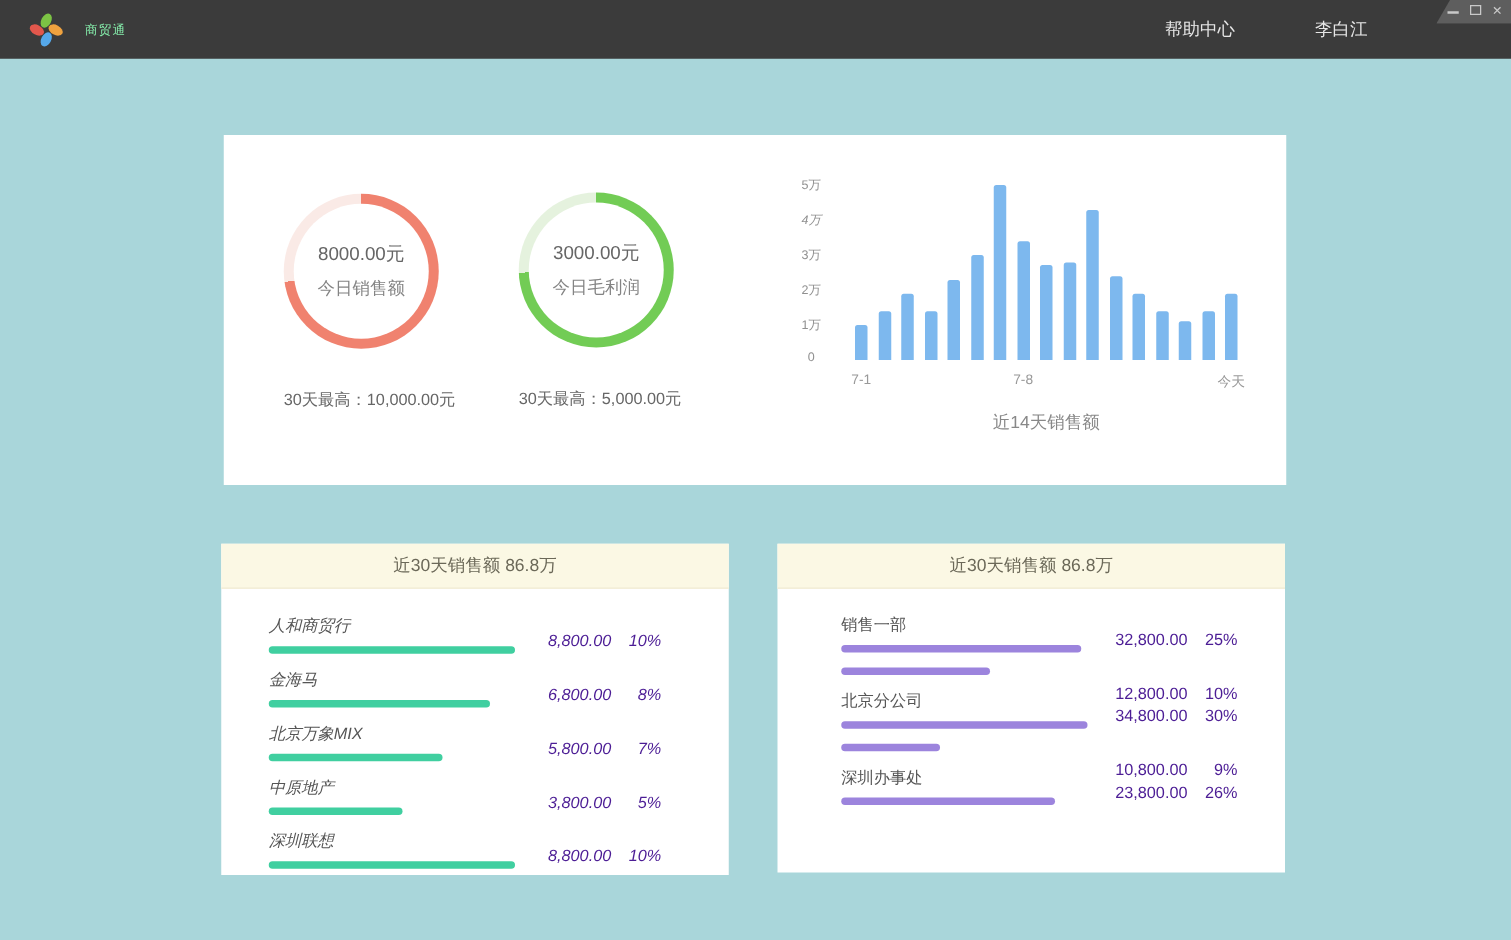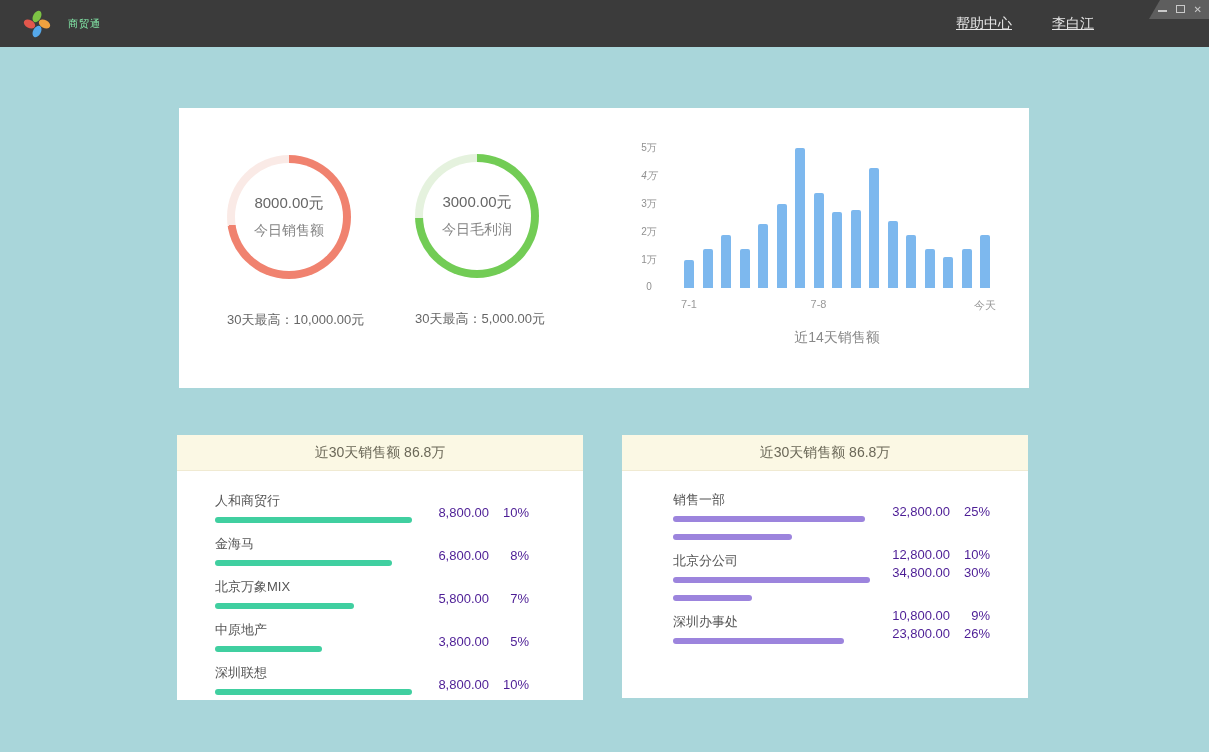--- a/index.html
+++ b/index.html
@@ -11,22 +11,22 @@
     overflow:hidden;
   }
   
   .titlebar {
     position:absolute; left:0; top:0; width:1209px; height:47px;
     background:#3B3B3B; display:flex; align-items:center;
   }
   .logo { width:30px; height:30px; margin-left:22px; }
   .app-title { color:#86efac; font-size:10px; margin-left:16px; letter-spacing:1px; }
   .titlebar-menu {
-    margin-left:auto; margin-right:115px; display:flex; gap:40px;
-    color:#E6E6E6; font-size:14px;text-decoration:underline;
+    margin-left:auto; margin-right:115px; display:flex; gap:64px;
+    color:#E6E6E6; font-size:14px;
   }
   .titlebar-menu span { cursor:pointer; }
   .win-controls {
     position:absolute; right:0; top:0; width:60px; height:19px;
     background:#5E5E5E; clip-path:polygon(11px 0, 100% 0, 100% 100%, 0 100%);
     display:flex; align-items:center; justify-content:flex-end;
     gap:9px; padding-right:7px; padding-left:12px;
   }
   .win-controls span { color:#C9C9C9; font-size:10px; line-height:10px; cursor:pointer; }
   .minbar { display:inline-block; width:9px; height:2px; background:#C9C9C9; margin-bottom:1px; }
@@ -61,21 +61,21 @@
   
   .rank-card { width:406px; height:265px; }
   #rank-card-left  { left:177px; top:435px; }
   #rank-card-right { left:622px; top:435px; height:263px; }
   .rank-header {
     height:36px; background:#FBF8E4; border-bottom:1px solid #F0EAD2;
     display:flex; align-items:center; justify-content:center;
     font-size:14px; color:#6B6858;
   }
   .rank-rows { position:relative; }
-  #rank-card-left  .rank-rows { padding:21px 54px 0 38px; }
+  #rank-card-left  .rank-rows { padding:21px 54px 0 38px;font-style:italic; }
   #rank-card-right .rank-rows { padding:20px 38px 0 51px; }
   .rank-row { position:relative; margin-bottom:12px; }
   .rank-name { font-size:13px; color:#555; margin-bottom:7px; }
   .rank-bar { height:6px; border-radius:3px; }
   .rank-val { position:absolute; right:0; top:13px; font-size:13px; color:#4c1d95; white-space:nowrap; }
   .amount { display:inline-block; min-width:76px; text-align:right; }
   .pct { display:inline-block; width:40px; text-align:right; }
 </style>
 </head>
 <body>

